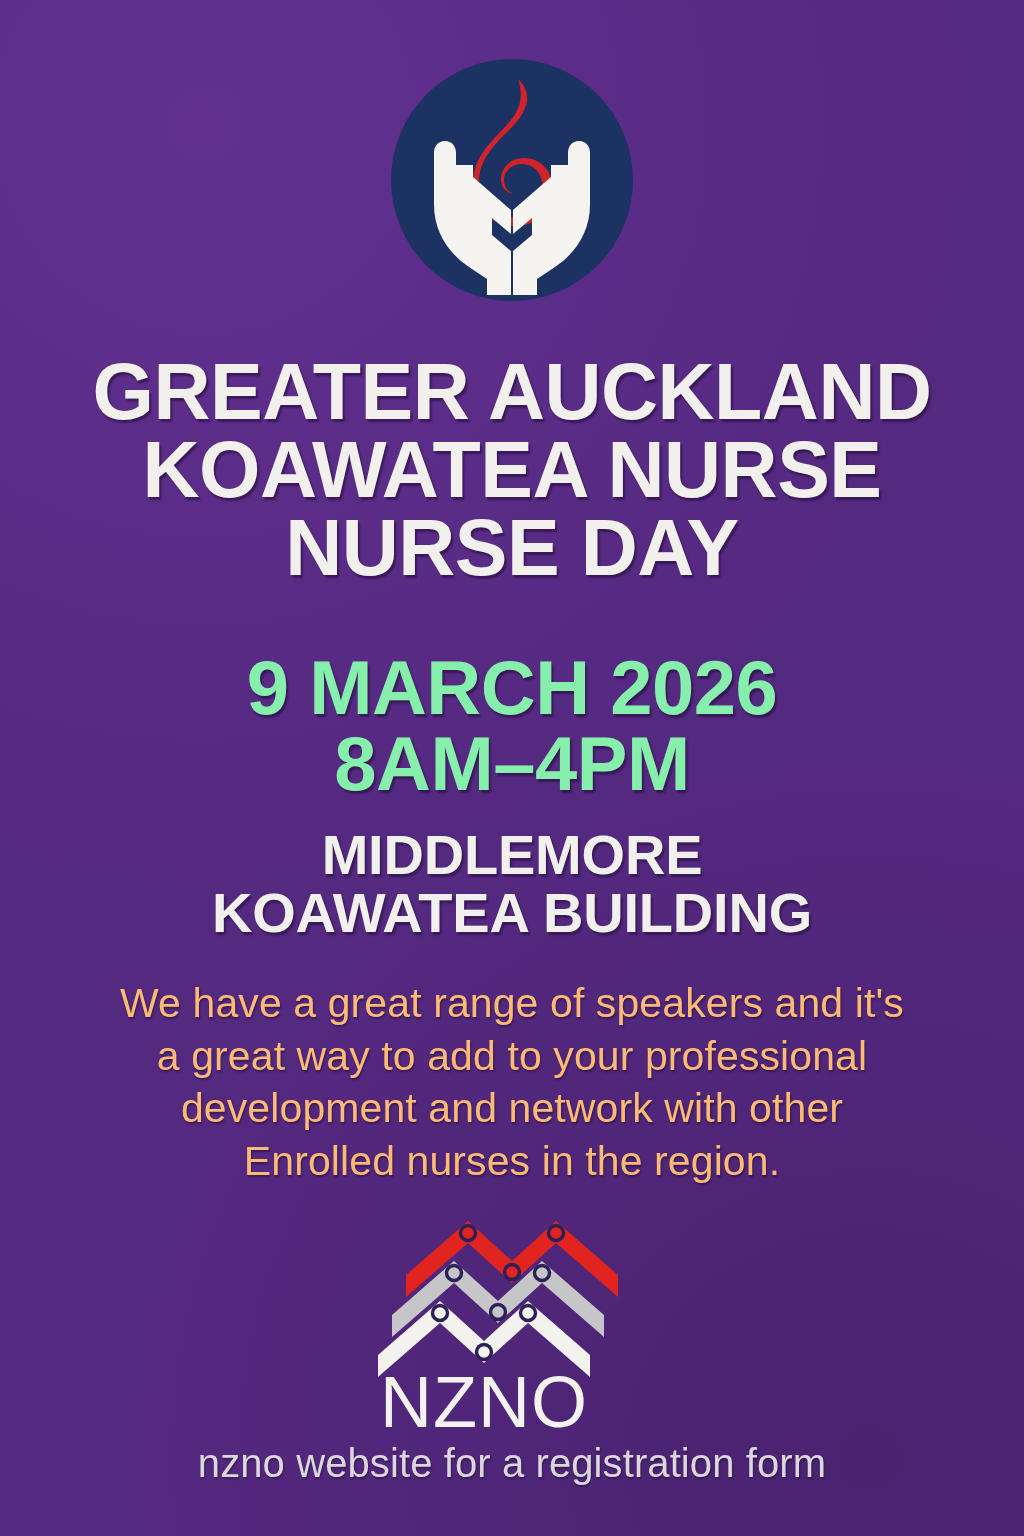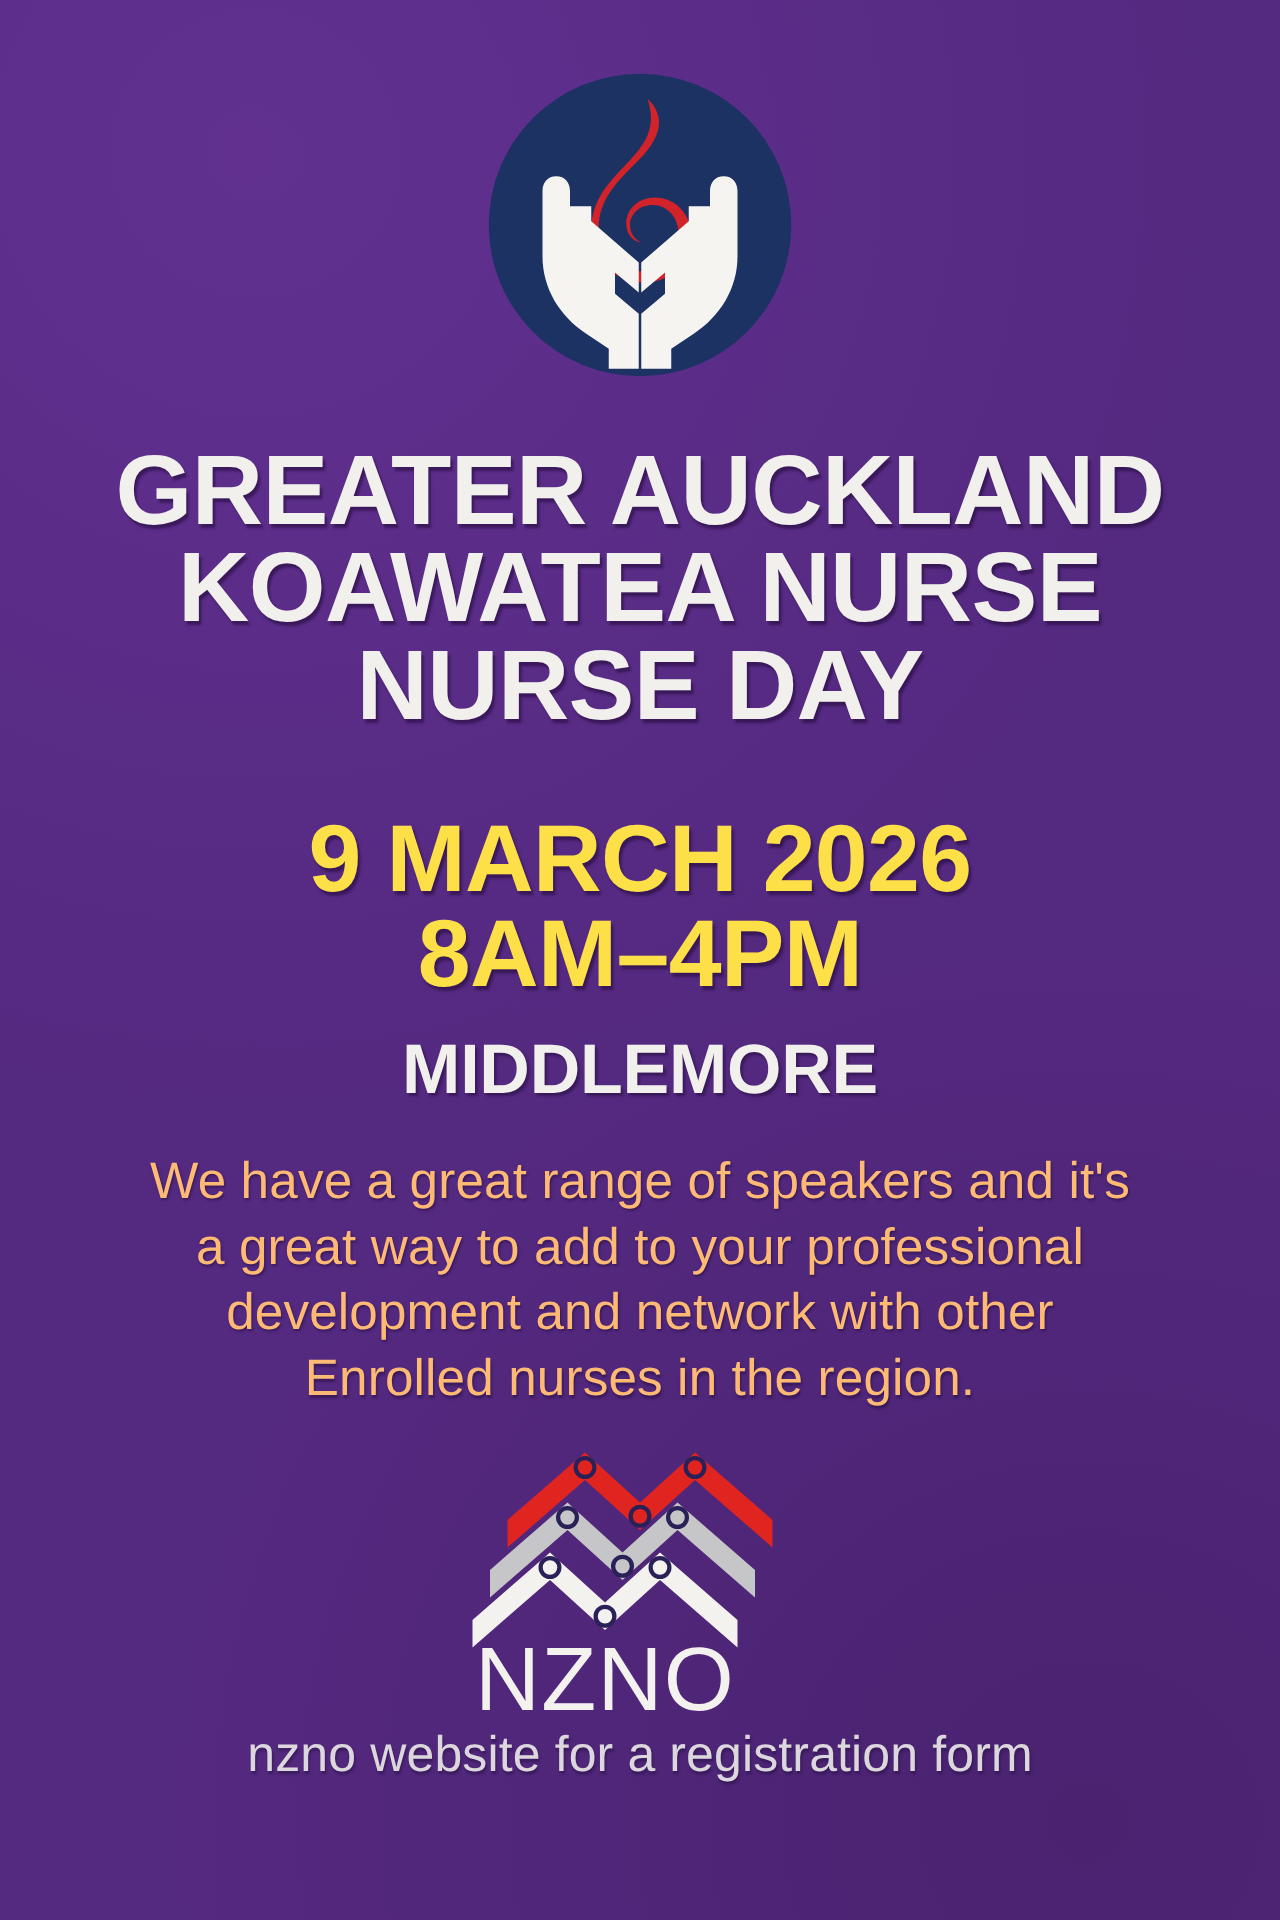--- a/index.html
+++ b/index.html
@@ -58,21 +58,21 @@
     letter-spacing:-0.5px;
     text-shadow:2px 3px 2px rgba(32,10,54,0.55);
     padding:0 30px;
   }
   .headline .hl-line { display:block; white-space:nowrap; }
 
   
   .date-block {
     margin-top:62px;
     text-align:center;
-    color:#fde047;
+    color:#86efac;
     font-family:"Liberation Sans Narrow","Liberation Sans", sans-serif;
     font-weight:bold;
     font-size:76px;
     line-height:1.0;
     letter-spacing:-0.5px;
     text-shadow:2px 3px 2px rgba(32,10,54,0.55);
   }
   .date-block .dt-line { display:block; white-space:nowrap; }
 
   
@@ -202,20 +202,21 @@
     <span class="hl-line">NURSE DAY</span>
   </h1>
 
   <div class="date-block">
     <span class="dt-line">9 MARCH 2026</span>
     <span class="dt-line">8AM–4PM</span>
   </div>
 
   <div class="venue-block">
     <span class="vn-line">MIDDLEMORE</span>
+    <span class="vn-line">KOAWATEA BUILDING</span>
   </div>
 
   <p class="blurb">
     <span class="bl-line">We have a great range of speakers and it's</span>
     <span class="bl-line">a great way to add to your professional</span>
     <span class="bl-line">development and network with other</span>
     <span class="bl-line">Enrolled nurses in the region.</span>
   </p>
 
   <div class="nzno-mark">

